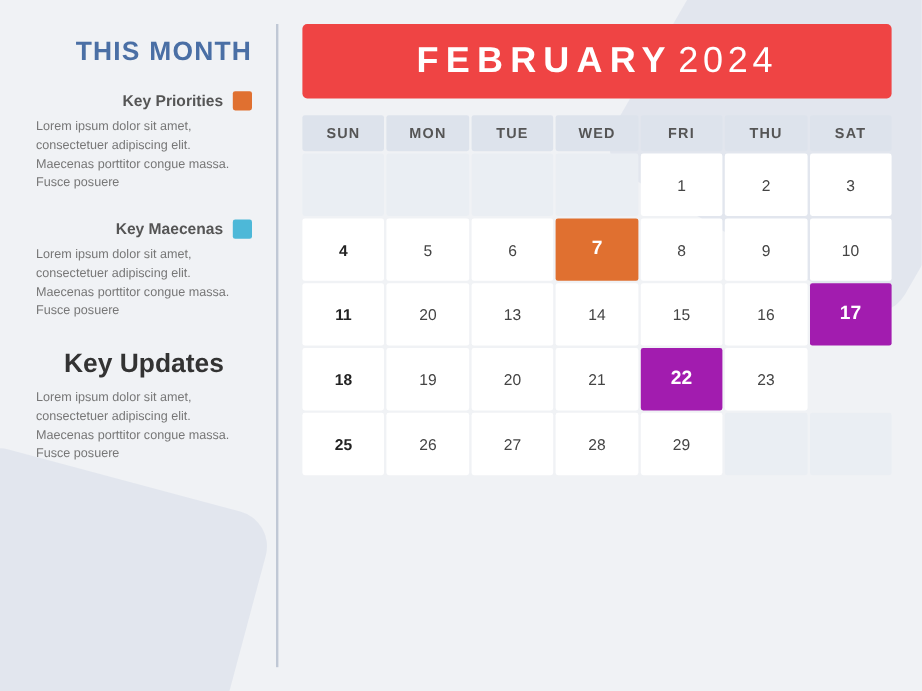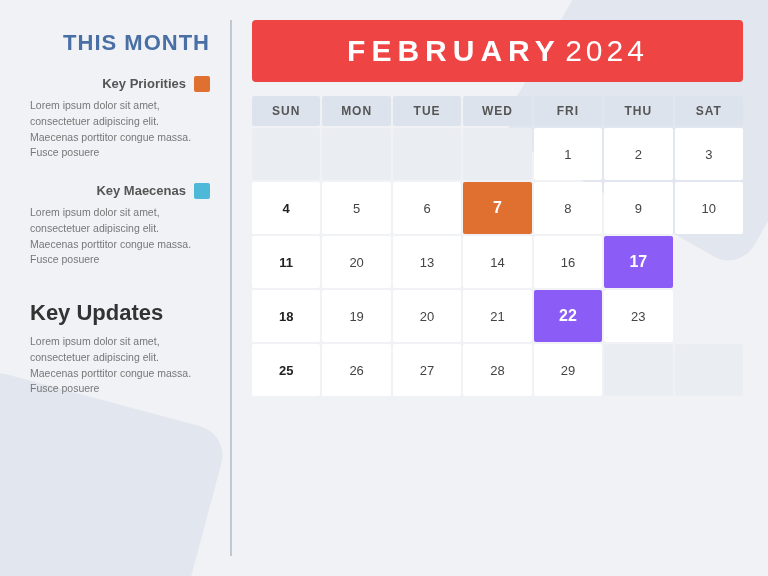--- a/index.html
+++ b/index.html
@@ -91,23 +91,22 @@
       font-size: 10.5px;
       color: #777;
       text-align: left;
       line-height: 1.5;
     }
 
     .sidebar-updates-title {
       font-size: 22px;
       font-weight: 700;
       color: #333;
-      text-align: left;
+      text-align: center;
       margin-bottom: 8px;
-      margin-top: 10px;
     }
 
     
     .divider {
       width: 2px;
       background: #c0c8d5;
       margin: 20px 0;
     }
 
     
@@ -184,21 +183,21 @@
     }
 
     .cal-cell.highlight-orange {
       background: #e07030;
       color: #fff;
       font-weight: 700;
       font-size: 16px;
     }
 
     .cal-cell.highlight-blue {
-      background: #8b5cf6;
+      background: #a21caf;
       color: #fff;
       font-weight: 700;
       font-size: 16px;
     }
   </style>
 </head>
 <body>
 
 <div class="bg-shape-top-right"></div>
 <div class="bg-shape-bottom-left"></div>
@@ -269,20 +268,21 @@
         <div class="cal-cell">8</div>
         <div class="cal-cell">9</div>
         <div class="cal-cell">10</div>
       </div>
 
       <div class="cal-row">
         <div class="cal-cell bold-date">11</div>
         <div class="cal-cell">20</div>
         <div class="cal-cell">13</div>
         <div class="cal-cell">14</div>
+        <div class="cal-cell">15</div>
         <div class="cal-cell">16</div>
         <div class="cal-cell highlight-blue">17</div>
       </div>
 
       <div class="cal-row">
         <div class="cal-cell bold-date">18</div>
         <div class="cal-cell">19</div>
         <div class="cal-cell">20</div>
         <div class="cal-cell">21</div>
         <div class="cal-cell highlight-blue">22</div>

